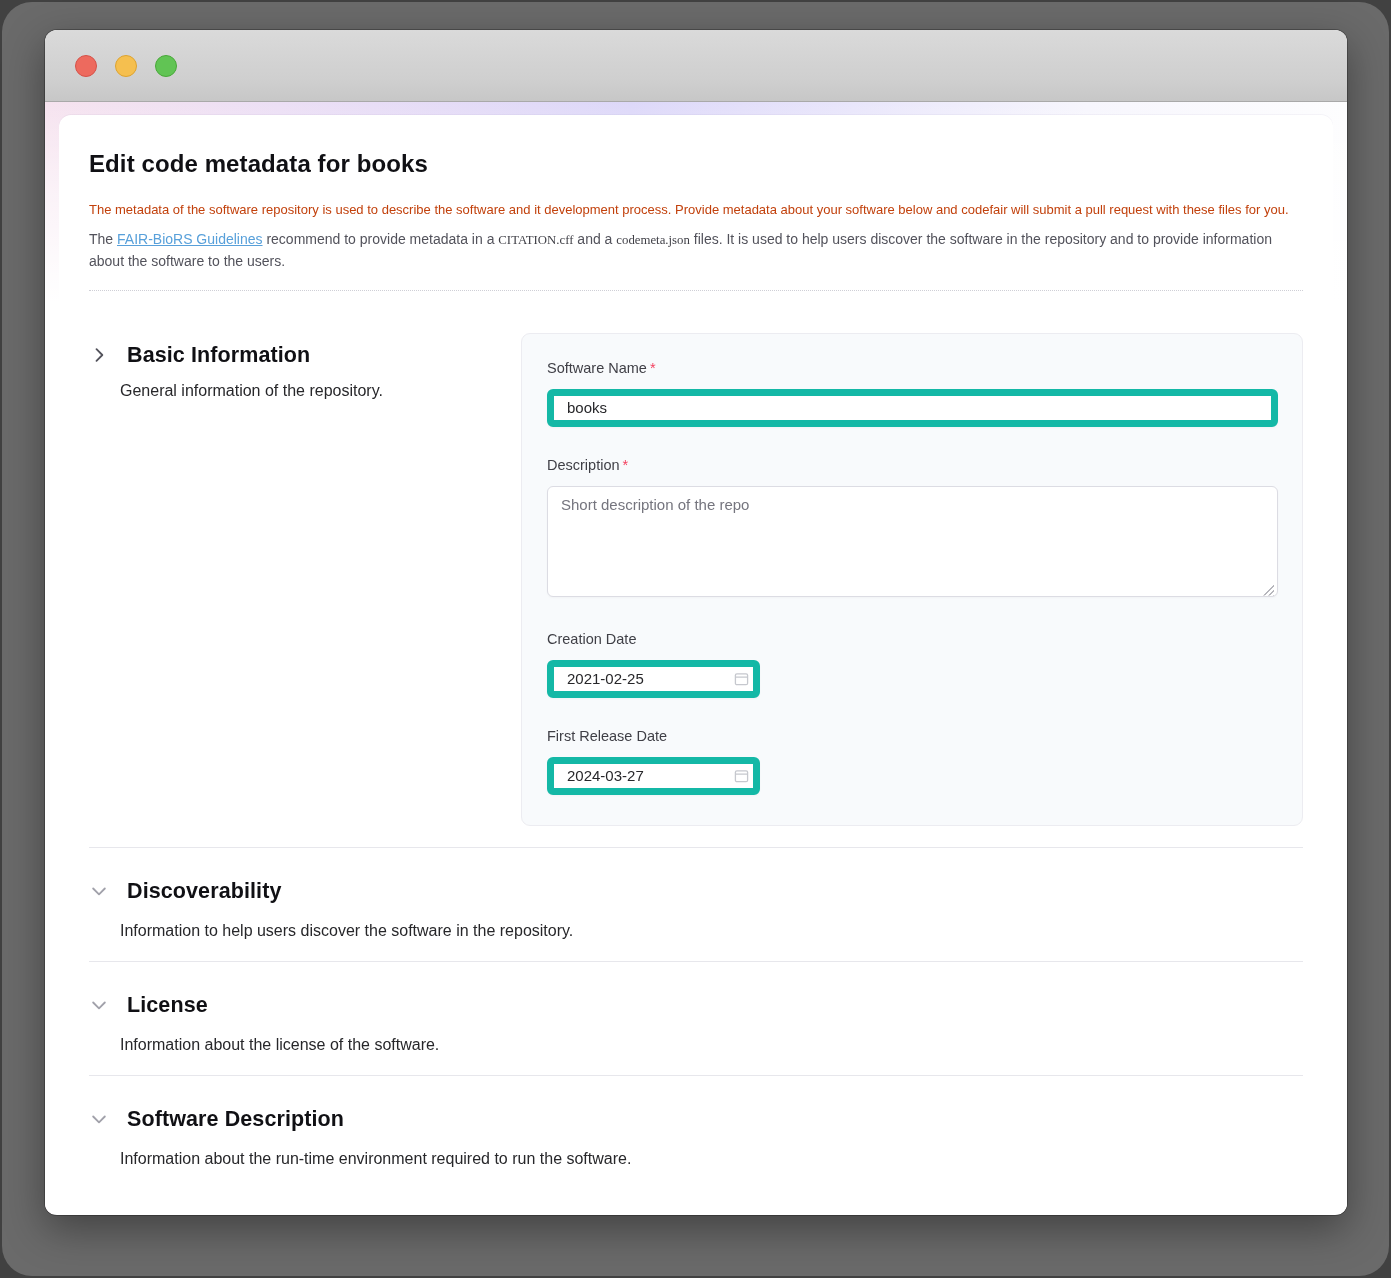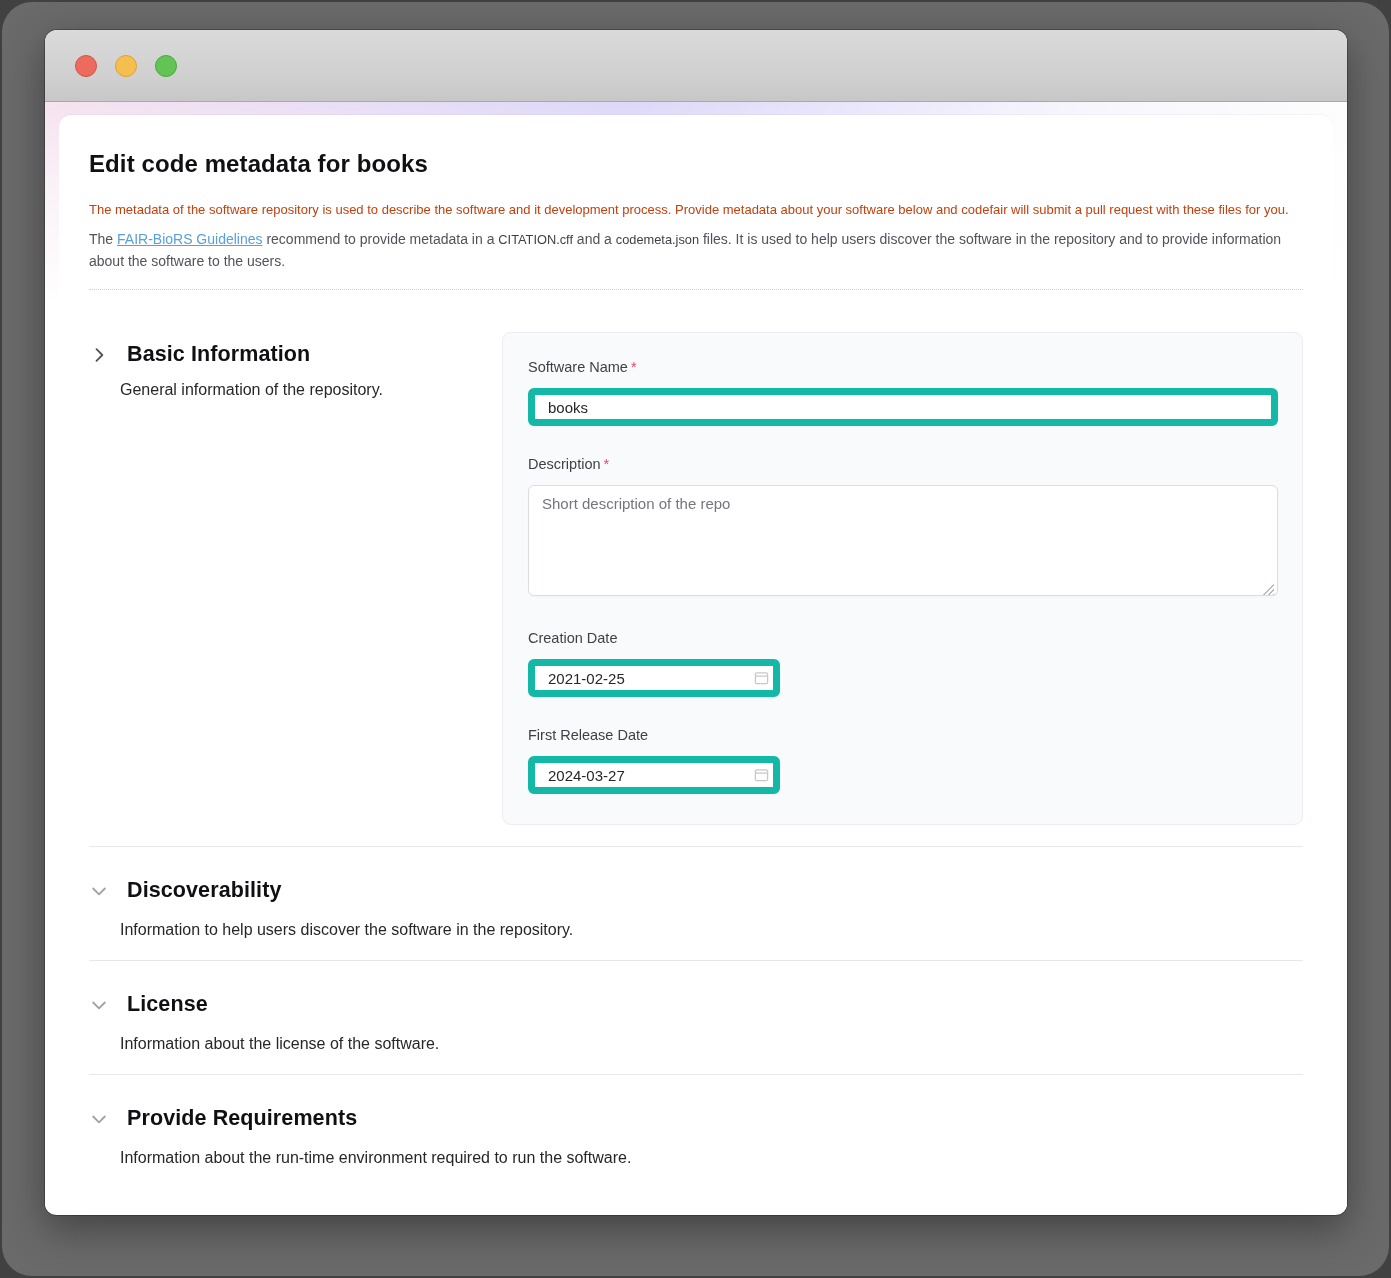--- a/index.html
+++ b/index.html
@@ -65,21 +65,21 @@
   p.fine {
     font-size: 14px; line-height: 1.55; color: #52525b;
     max-width: 1215px;
     padding-bottom: 17px;
     border-bottom: 1px dotted #cfcfd6;
   }
   p.fine a {
     color: #58a0da; text-decoration: underline; cursor: pointer;
   }
   p.fine code {
-    font-family: Liberation Sans, sans-serif;
+    font-family: Liberation Serif, serif;
     font-size: 12.8px; color: #3f3f46; text-align: center;
   }
 
   .section-grid {
     display: grid;
     grid-template-columns: 413px 1fr;
     margin-top: 42px;
     align-items: start;
   }
   .section-head { display: flex; align-items: center; gap: 18px; cursor: pointer; }
@@ -92,20 +92,21 @@
     margin: 14px 0 0 31px;
   }
   .left-col { padding-top: 10px; }
 
   .form-panel {
     background: #f8fafc;
     border: 1px solid #ececf1;
     border-radius: 9px;
     padding: 26px 24px 30px 25px;
     min-height: 489px;
+    margin-left: 19px;
   }
   .field { margin-bottom: 30px; }
   .field:last-child { margin-bottom: 0; }
   .field-label {
     font-size: 14.5px; color: #3f3f46; margin-bottom: 13px;
   }
   .req { color: #f43f5e; margin-left: 3px; }
   .text-input {
     width: 100%; height: 38px;
     border: 7px solid #14b8a6; border-radius: 6px;
@@ -129,21 +130,21 @@
     outline: none;
   }
   textarea.text-area::placeholder { color: #75757e; }
   .resize-grip {
     position: absolute; right: 4px; bottom: 5px;
     width: 12px; height: 12px;
     background: repeating-linear-gradient(135deg, transparent 0 2.2px, #a9a9b0 2.2px 3.4px);
     clip-path: polygon(100% 0, 100% 100%, 0 100%);
     opacity: 0.85;
   }
-  .date-wrap { position: relative; width: 252px; }
+  .date-wrap { position: relative; width: 213px; }
   .date-wrap .text-input { padding-right: 36px; }
   .cal-icon {
     position: absolute; right: 11px; top: 50%; transform: translateY(-50%);
     width: 15px; height: 15px; display: block;
   }
 
   .divider {
     border: none; border-top: 1px solid #e7e7ec;
     margin-top: 21px;
   }
@@ -249,20 +250,20 @@
         <p class="section-sub">Information about the license of the software.</p>
       </div>
 
       <hr class="divider">
 
       <div class="collapsed-section">
         <div class="section-head">
           <svg class="chev" viewBox="0 0 24 24" fill="none" stroke="#a1a1aa" stroke-width="2.2" stroke-linecap="round" stroke-linejoin="round">
               <polyline points="5 9 12 16 19 9"></polyline>
             </svg>
-          <h2>Provide Requirements</h2>
+          <h2>Software Description</h2>
         </div>
         <p class="section-sub">Information about the run-time environment required to run the software.</p>
       </div>
 
     </div>
   </div>
 </div>
 
 </body></html>

